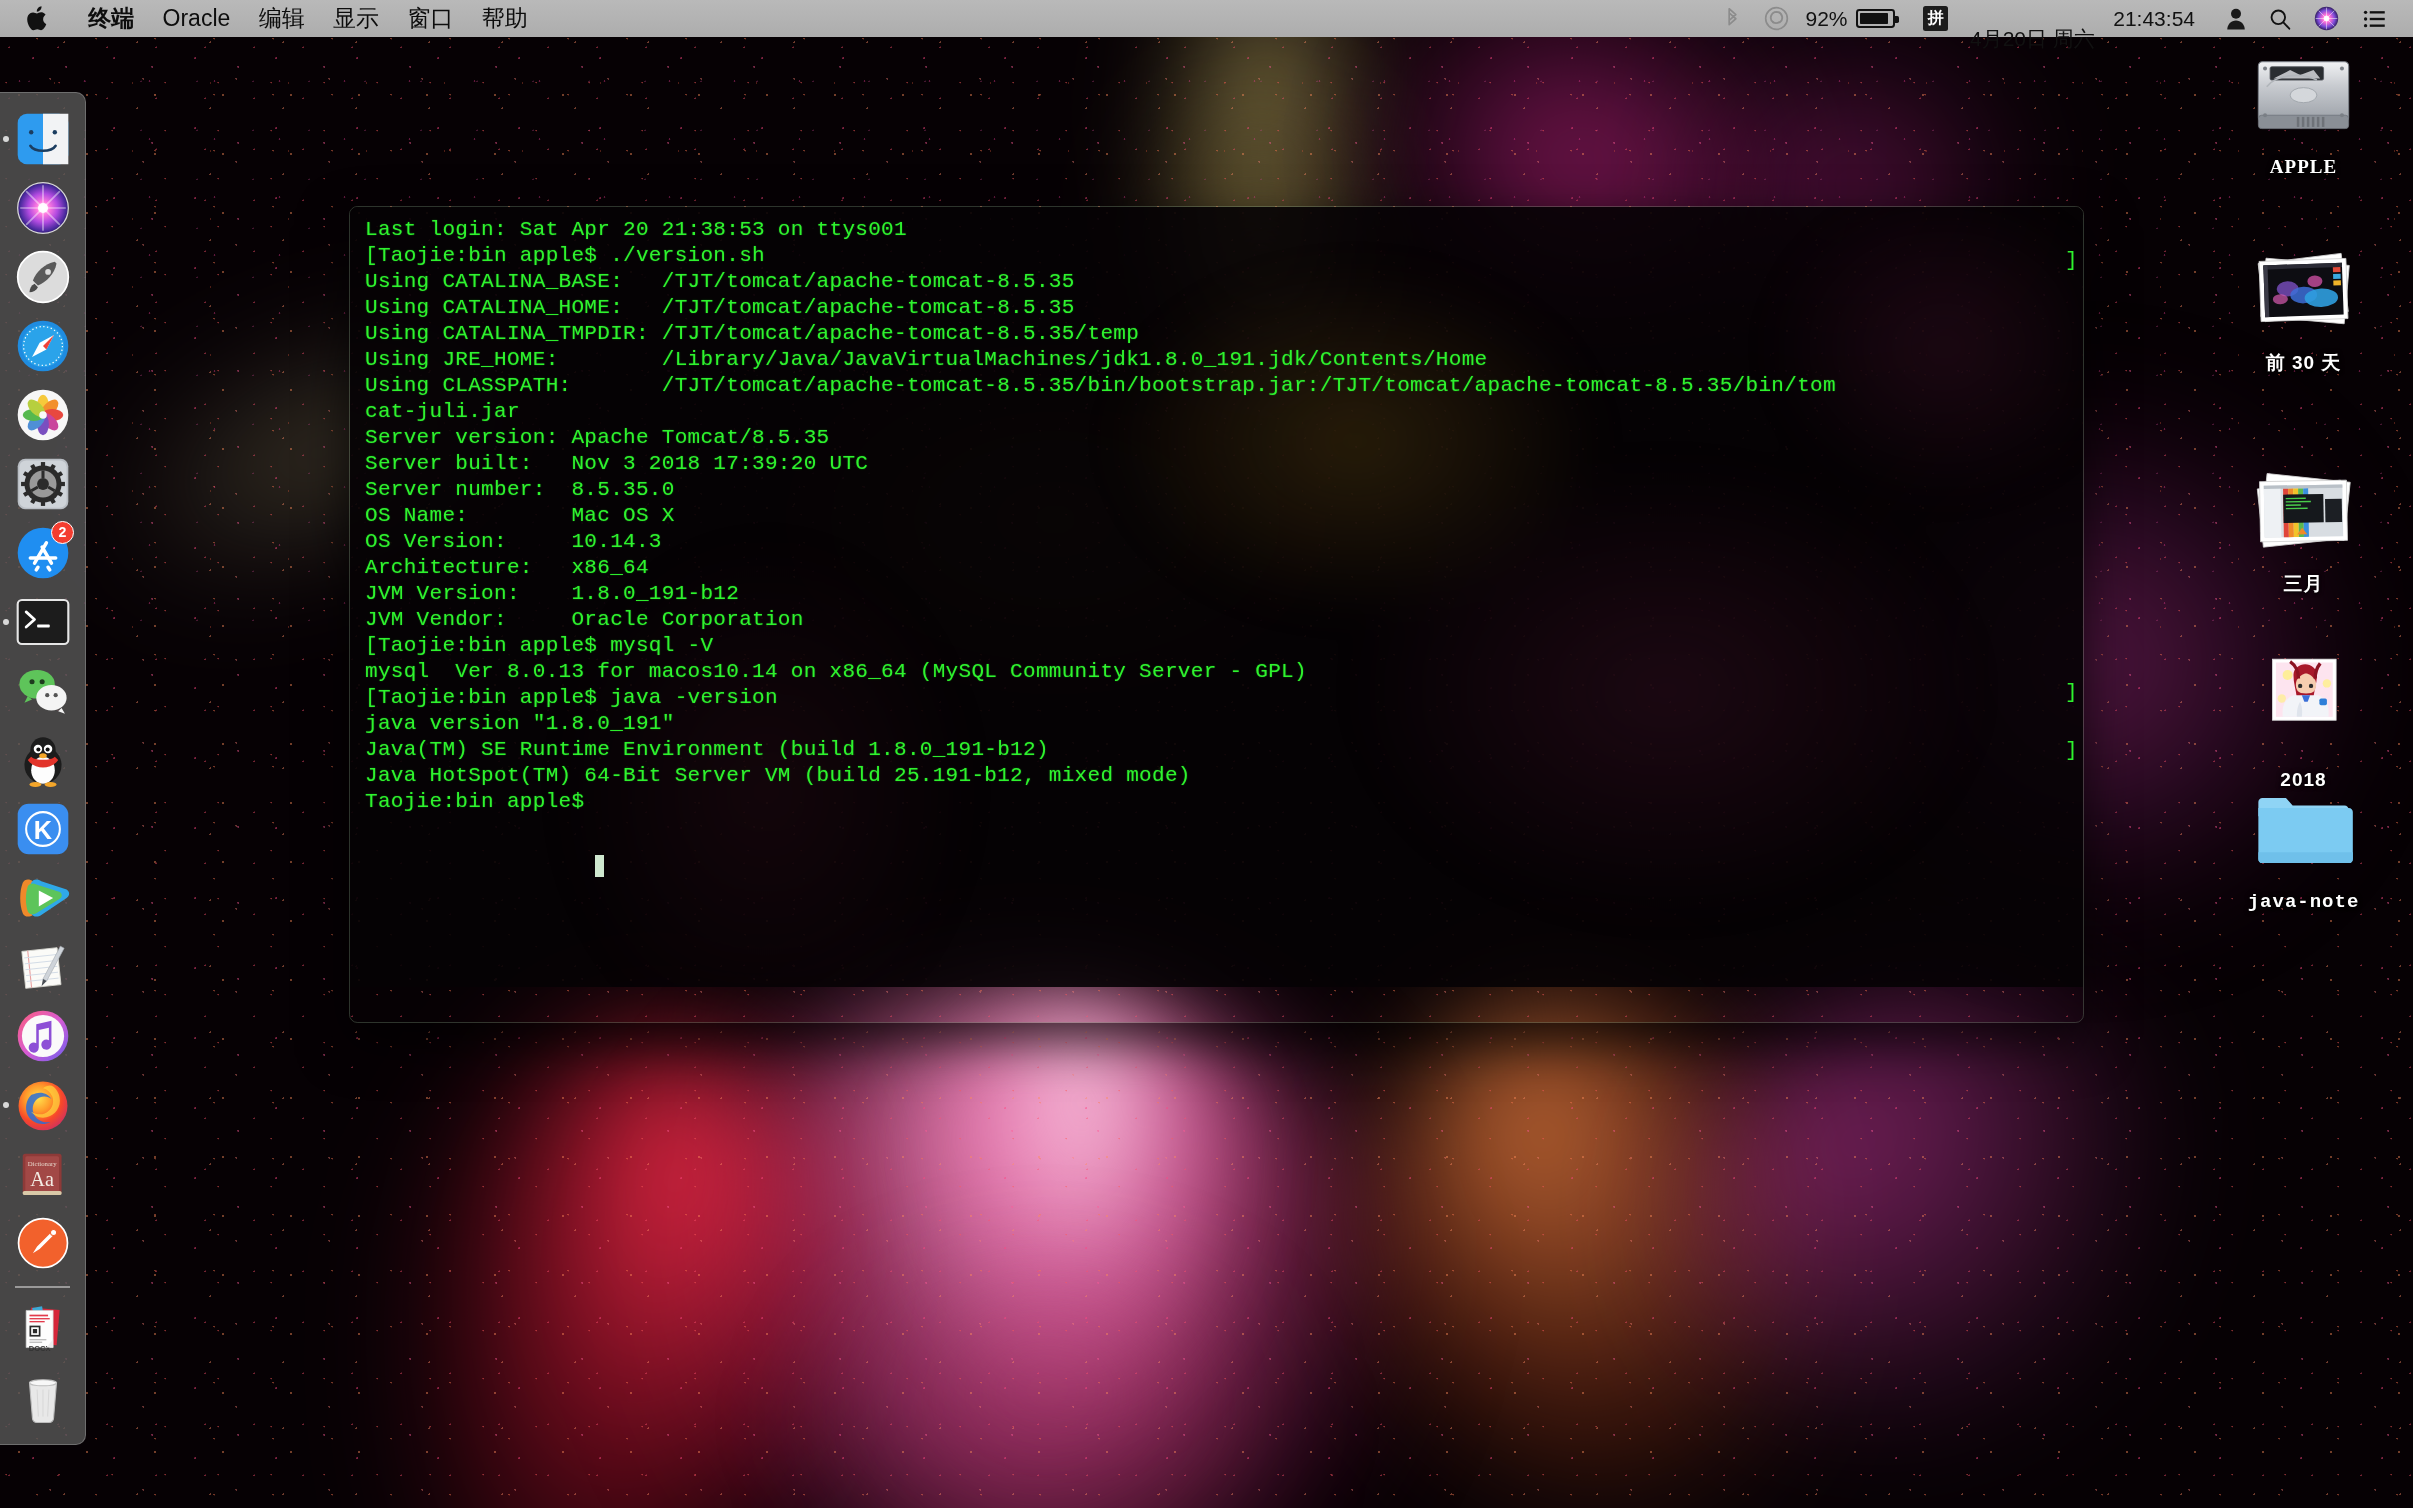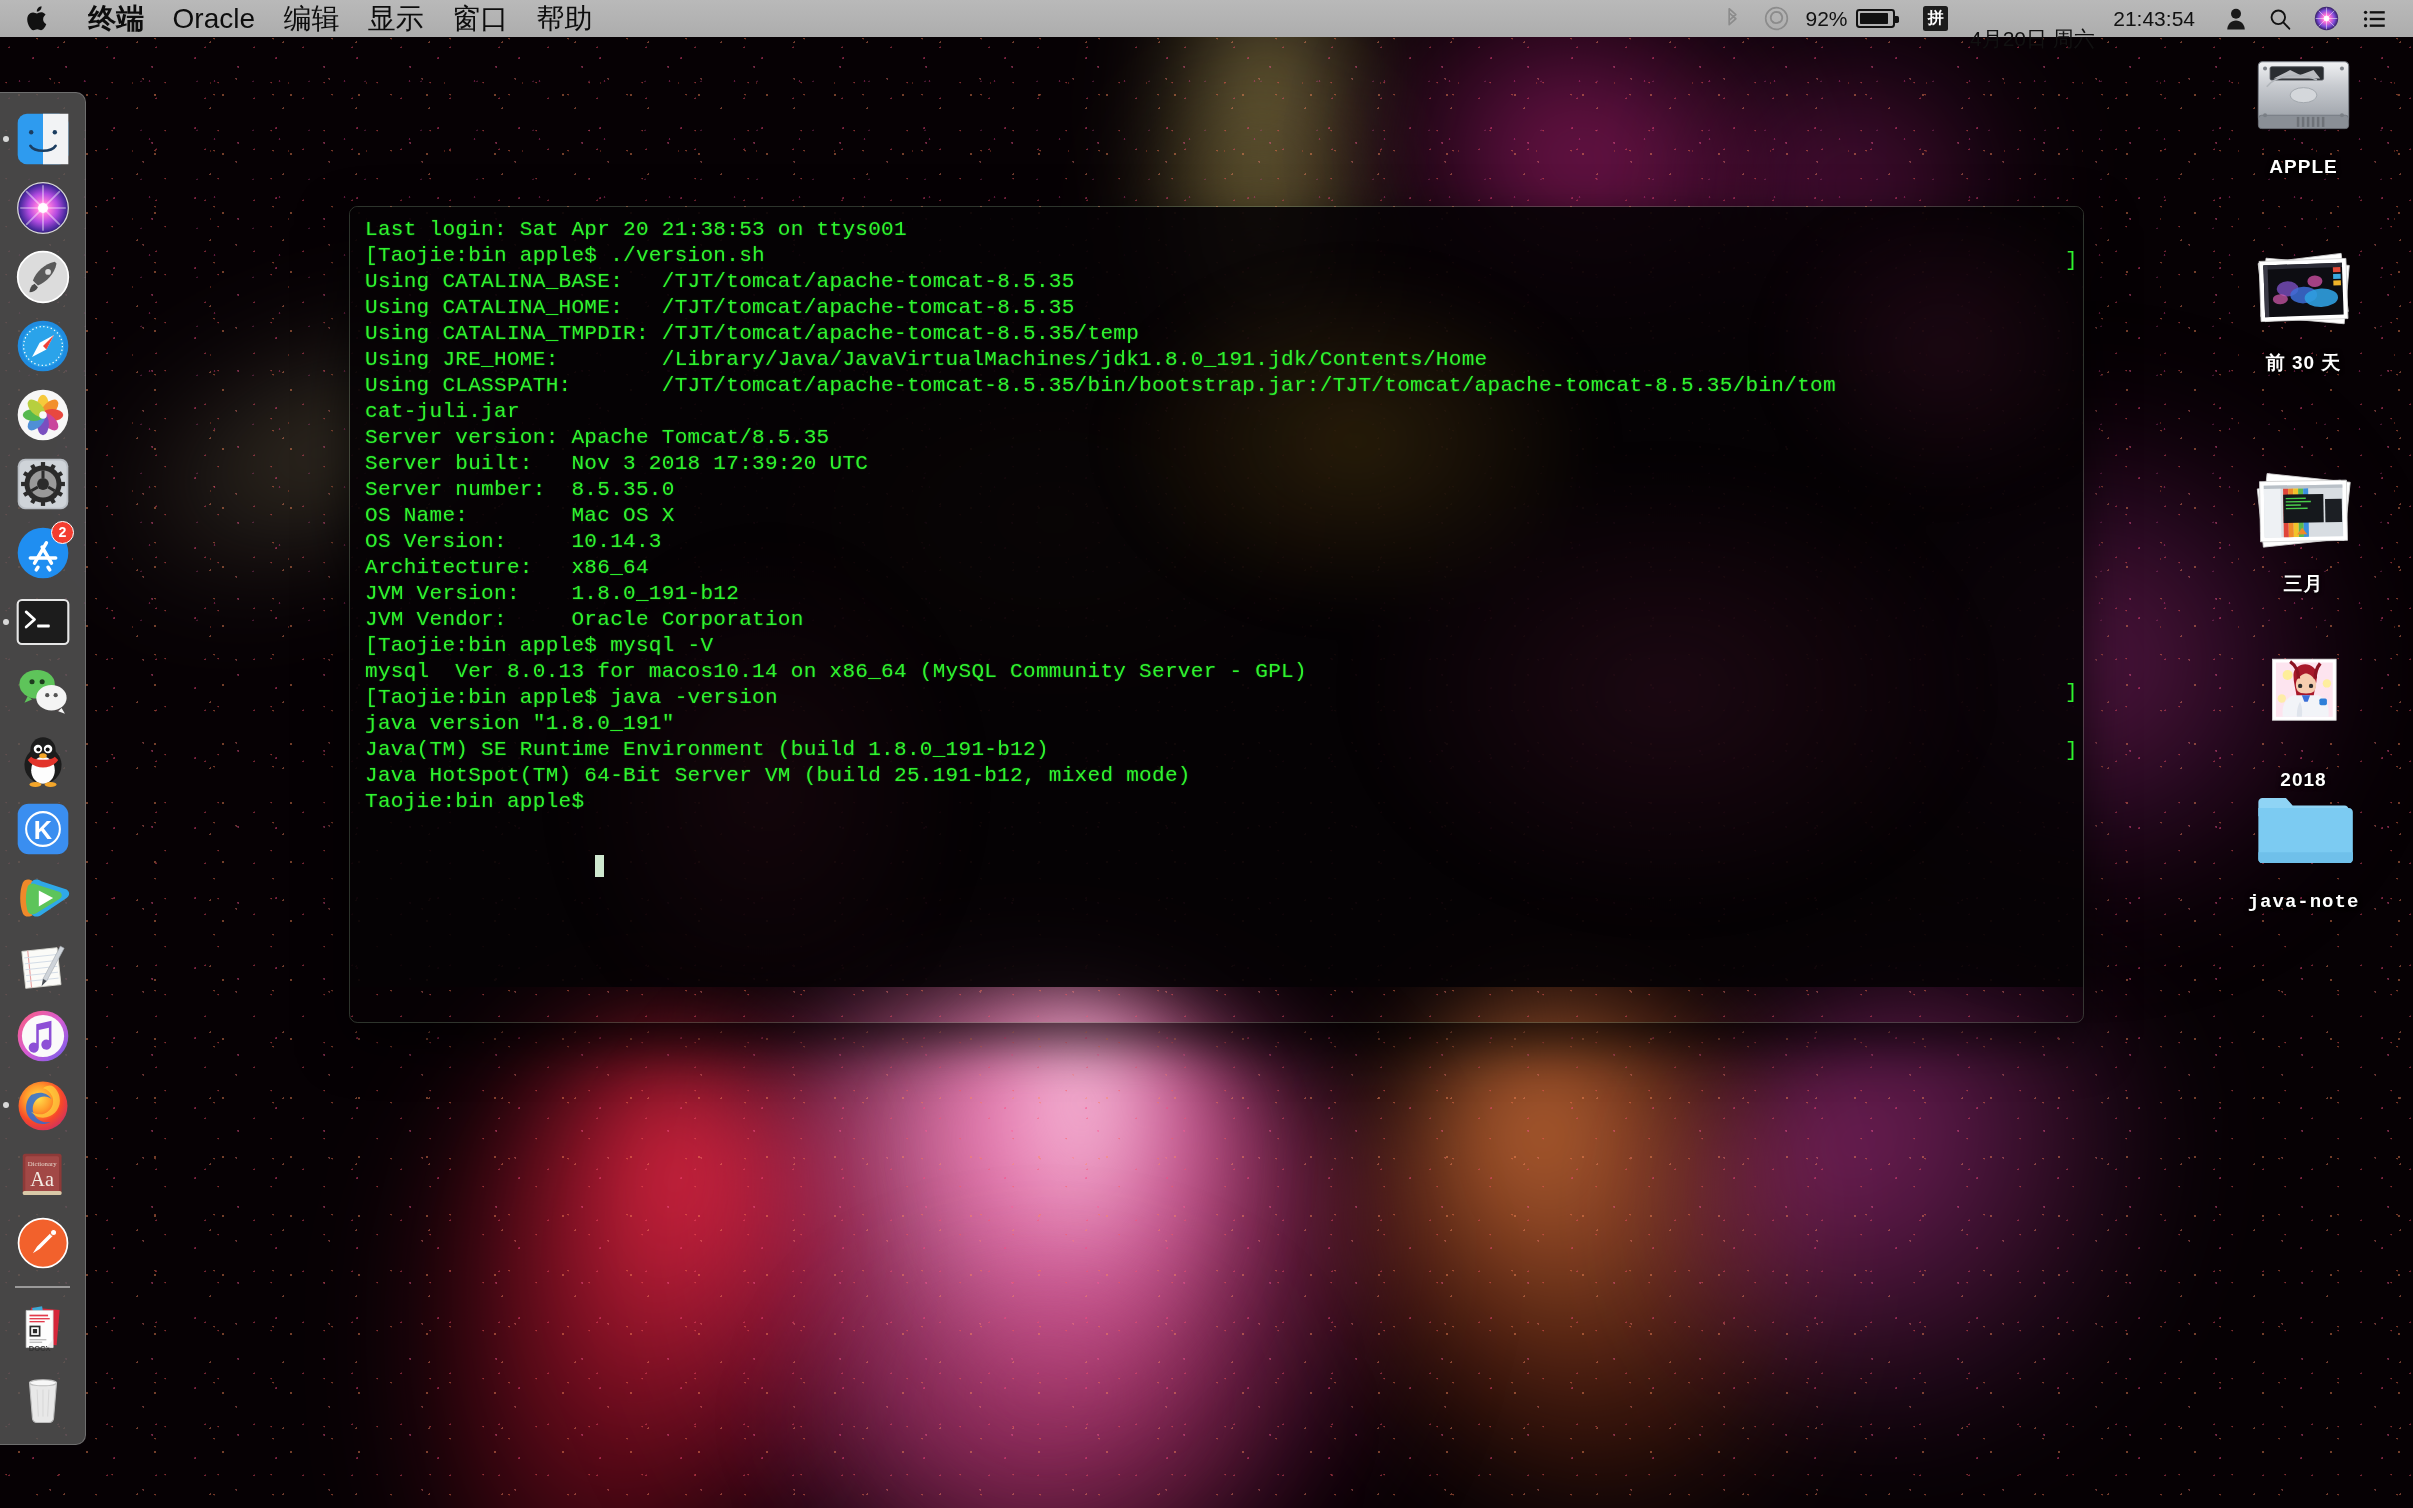--- a/index.html
+++ b/index.html
@@ -31,21 +31,21 @@
     font-size:21px; color:#0d0d0d;
   }
   #menubar-left{ display:flex; align-items:center; }
   .apple-logo{
     width:25px; height:28.5px; margin-left:27px; margin-right:22px;
     position:relative; display:inline-block;
   }
   .apple-logo svg{ display:block; }
   .menu-item{
     padding:0 14.2px; line-height:37px; cursor:default; white-space:nowrap;
-    font-size:28px;
+    font-size:23px;
   }
   .menu-item.bold{ font-weight:bold; }
   #menubar-right{
     margin-left:auto; display:flex; align-items:center; padding-right:15px;
   }
   .mb-icon{ margin:0 11.7px; display:flex; align-items:center; justify-content:center; }
   .mb-text{ font-size:21px; margin:0 5px; white-space:nowrap; color:#111; }
   .ime-badge{
     background:#1c1c1c; color:#fff; font-size:16px; font-weight:bold;
     width:25px; height:25px; display:flex; align-items:center; justify-content:center;
@@ -558,21 +558,21 @@
       <ellipse cx="32" cy="14" rx="16" ry="3.6" fill="#f7f7f7" stroke="#bdbdbd" stroke-width="1.2"></ellipse>
       <g stroke="#d5d5d5" stroke-width="1.1">
         <line x1="25" y1="22" x2="26.5" y2="54"></line>
           <line x1="32" y1="22" x2="32" y2="54"></line>
           <line x1="39" y1="22" x2="37.5" y2="54"></line>
       </g>
     </svg>
   </div>
 </div>
 
-<div class="desk-icon" style="left:2224px;top:42px;">
+<div class="desk-icon" style="left:2224px;top:42px;font-family:Liberation Serif, serif;">
   <div class="art">
     <svg viewBox="0 0 128 110" width="107" height="92">
       <defs>
         <linearGradient id="hdg" x1="0" y1="0" x2="0" y2="1">
           <stop offset="0%" stop-color="#f1f2f4"></stop>
             <stop offset="40%" stop-color="#c8cbd0"></stop>
           <stop offset="100%" stop-color="#9ba0a7"></stop>
         </linearGradient>
       </defs>
       <rect x="10" y="14" width="108" height="72" rx="5" fill="url(#hdg)" stroke="#7e838a" stroke-width="1.3"></rect>

